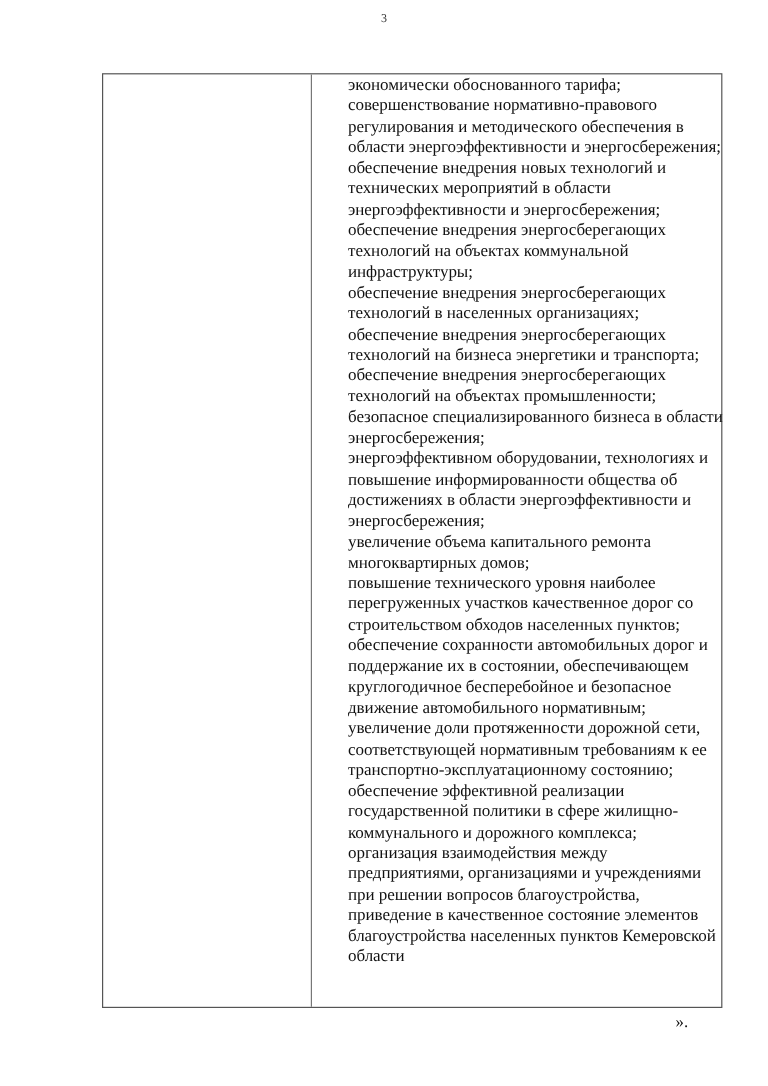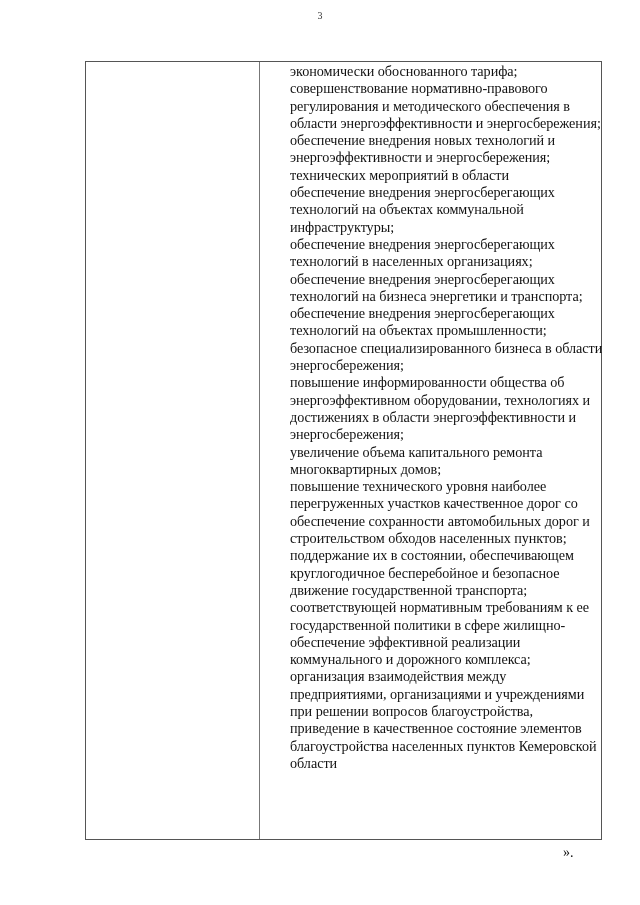--- a/index.html
+++ b/index.html
@@ -22,49 +22,51 @@
 <div class="page-number">3</div>
 
 <div class="doc-table">
   <div class="col-left"></div>
   <div class="col-right" id="right-cell">
       <div class="line">экономически обоснованного тарифа;</div>
       <div class="line">совершенствование нормативно-правового</div>
       <div class="line">регулирования и методического обеспечения в</div>
       <div class="line">области энергоэффективности и энергосбережения;</div>
       <div class="line">обеспечение внедрения новых технологий и</div>
+      <div class="line">технических мероприятий в области</div>
       <div class="line">энергоэффективности и энергосбережения;</div>
-      <div class="line">технических мероприятий в области</div>
       <div class="line">обеспечение внедрения энергосберегающих</div>
       <div class="line">технологий на объектах коммунальной</div>
       <div class="line">инфраструктуры;</div>
       <div class="line">обеспечение внедрения энергосберегающих</div>
       <div class="line">технологий в населенных организациях;</div>
       <div class="line">обеспечение внедрения энергосберегающих</div>
       <div class="line">технологий на бизнеса энергетики и транспорта;</div>
       <div class="line">обеспечение внедрения энергосберегающих</div>
       <div class="line">технологий на объектах промышленности;</div>
       <div class="line">безопасное специализированного бизнеса в области</div>
       <div class="line">энергосбережения;</div>
+      <div class="line">энергоэффективном оборудовании, технологиях и</div>
       <div class="line">повышение информированности общества об</div>
-      <div class="line">энергоэффективном оборудовании, технологиях и</div>
       <div class="line">достижениях в области энергоэффективности и</div>
       <div class="line">энергосбережения;</div>
       <div class="line">увеличение объема капитального ремонта</div>
       <div class="line">многоквартирных домов;</div>
       <div class="line">повышение технического уровня наиболее</div>
       <div class="line">перегруженных участков качественное дорог со</div>
+      <div class="line">строительством обходов населенных пунктов;</div>
       <div class="line">обеспечение сохранности автомобильных дорог и</div>
-      <div class="line">строительством обходов населенных пунктов;</div>
       <div class="line">поддержание их в состоянии, обеспечивающем</div>
       <div class="line">круглогодичное бесперебойное и безопасное</div>
-      <div class="line">движение государственной транспорта;</div>
+      <div class="line">движение автомобильного нормативным;</div>
+      <div class="line">увеличение доли протяженности дорожной сети,</div>
       <div class="line">соответствующей нормативным требованиям к ее</div>
+      <div class="line">транспортно-эксплуатационному состоянию;</div>
+      <div class="line">обеспечение эффективной реализации</div>
       <div class="line">государственной политики в сфере жилищно-</div>
-      <div class="line">обеспечение эффективной реализации</div>
       <div class="line">коммунального и дорожного комплекса;</div>
       <div class="line">организация взаимодействия между</div>
       <div class="line">предприятиями, организациями и учреждениями</div>
       <div class="line">при решении вопросов благоустройства,</div>
       <div class="line">приведение в качественное состояние элементов</div>
       <div class="line">благоустройства населенных пунктов Кемеровской</div>
       <div class="line">области</div>
     </div>
 </div>
 

